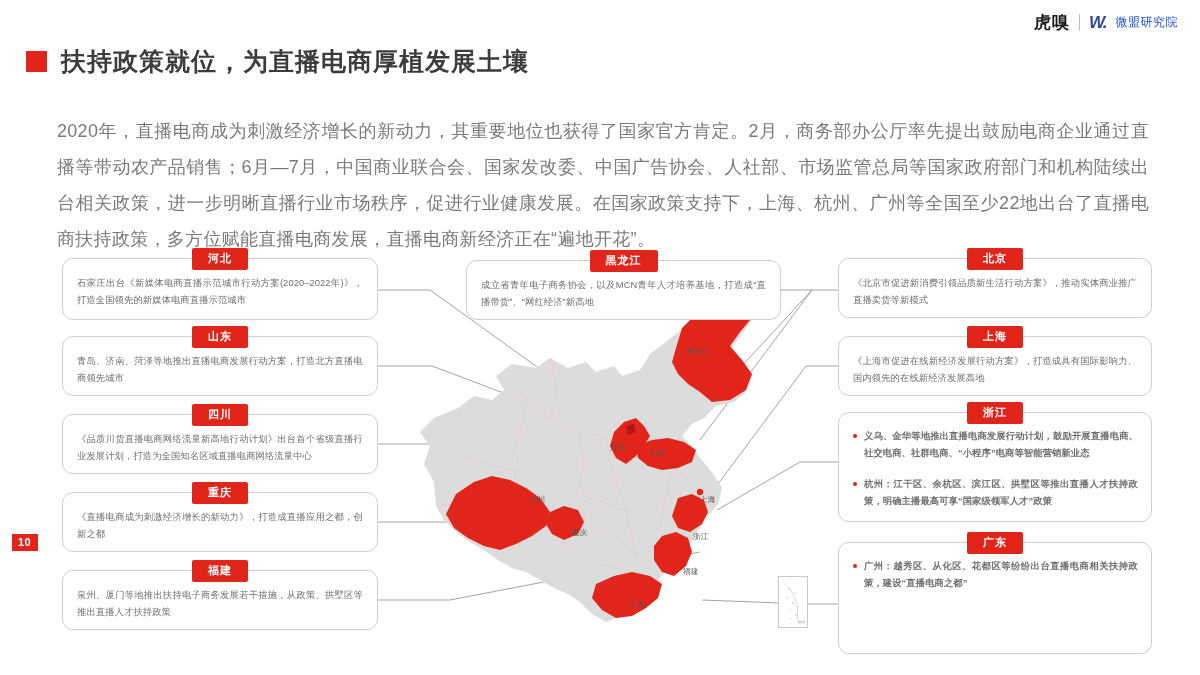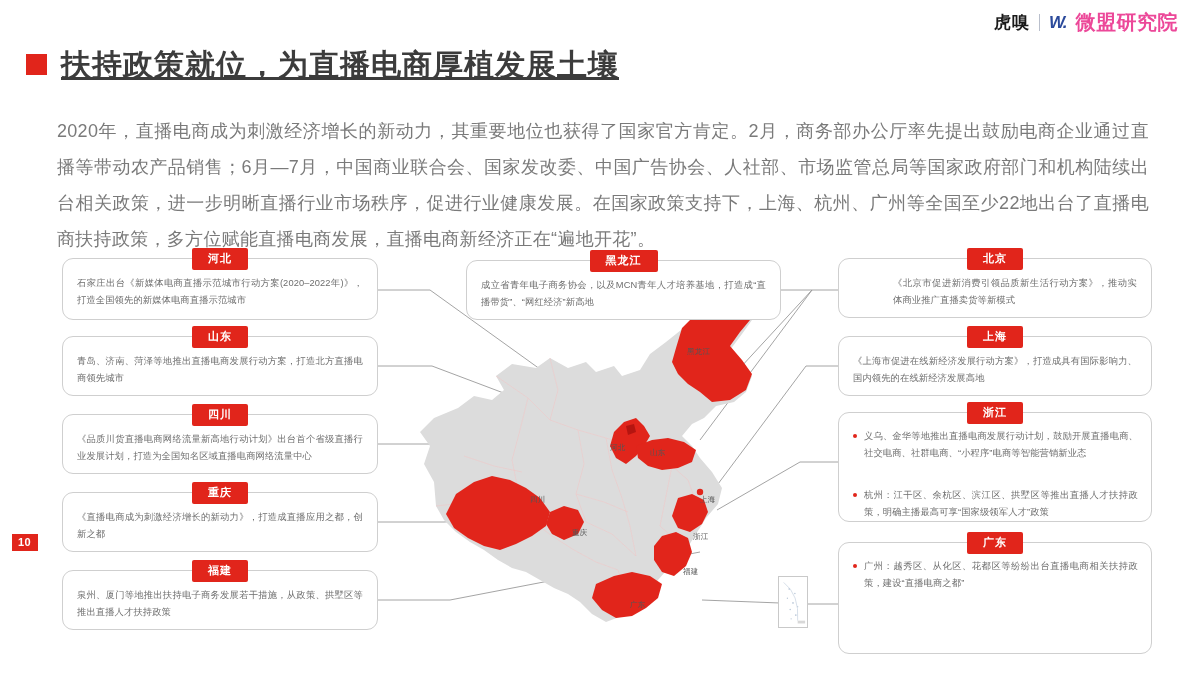--- a/index.html
+++ b/index.html
@@ -27,34 +27,34 @@
     letter-spacing: 1px; line-height: 1;
     font-family: "Liberation Serif", "DejaVu Serif", serif;
   }
   .brand-sep { width: 1px; height: 17px; background: #b9bfcc; }
   .brand-mark {
     display: inline-block;
     font-size: 17px; font-weight: bold; font-style: italic;
     color: #2b4a9b; letter-spacing: -1px; line-height: 1;
   }
   .brand-weimeng {
-    font-size: 20px; font-weight: bold; color: #ec4899;
+    font-size: 12px; font-weight: normal; color: #1d4ed8;
     letter-spacing: 0.5px; line-height: 1;
   }
 
   
   .title-row {
     position: absolute;
     left: 26px; top: 48px;
     display: flex; align-items: center; gap: 14px;
   }
   .title-bullet { width: 21px; height: 21px; background: #e1251b; }
   .title-text {
-    font-size: 30px; font-weight: bold; color: #3c3c3c;
-    letter-spacing: 1px; line-height: 1.1; text-decoration: underline;
+    font-size: 25px; font-weight: bold; color: #3c3c3c;
+    letter-spacing: 1px; line-height: 1.1;
   }
 
   
   .para {
     position: absolute;
     left: 57px; top: 113px;
     width: 1092px;
     font-size: 18px;
     line-height: 2.0;
     color: #7a7a7a;
@@ -115,22 +115,23 @@
   }
   .callout .bullets { padding: 15px 13px 11px 13px; }
   .bullet-item {
     position: relative;
     padding-left: 12px;
     font-size: 9.3px;
     line-height: 1.8;
     color: #6e6e6e;
     text-align: justify;
     letter-spacing: .1px;
-  }
-  .bullet-item + .bullet-item { margin-top: 26px; }
+    font-weight: bold;
+  }
+  .bullet-item + .bullet-item { margin-top: 15px; }
   .bullet-item::before {
     content: "";
     position: absolute;
     left: 1px; top: 6px;
     width: 4px; height: 4px; border-radius: 50%;
     background: #e1251b;
   }
 
   
   .pageno {
@@ -287,21 +288,21 @@
   <div class="callout" style="left:62px; top:570px; width:316px; height:60px;">
     <span class="tag">福建</span>
     <div class="body">泉州、厦门等地推出扶持电子商务发展若干措施，从政策、拱墅区等推出直播人才扶持政策</div>
   </div>
 
   <div class="callout" style="left:466px; top:260px; width:315px; height:60px;">
     <span class="tag">黑龙江</span>
     <div class="body">成立省青年电子商务协会，以及MCN青年人才培养基地，打造成“直播带货”、“网红经济”新高地</div>
   </div>
 
-  <div class="callout" style="left:838px; top:258px; width:314px; height:60px;padding-left:40px;">
+  <div class="callout" style="left:838px; top:258px; width:314px; height:60px;">
     <span class="tag">北京</span>
     <div class="body">《北京市促进新消费引领品质新生活行动方案》，推动实体商业推广直播卖货等新模式</div>
   </div>
 
   <div class="callout" style="left:838px; top:336px; width:314px; height:60px;">
     <span class="tag">上海</span>
     <div class="body">《上海市促进在线新经济发展行动方案》，打造成具有国际影响力、国内领先的在线新经济发展高地</div>
   </div>
 
   <div class="callout" style="left:838px; top:412px; width:314px; height:110px;">

